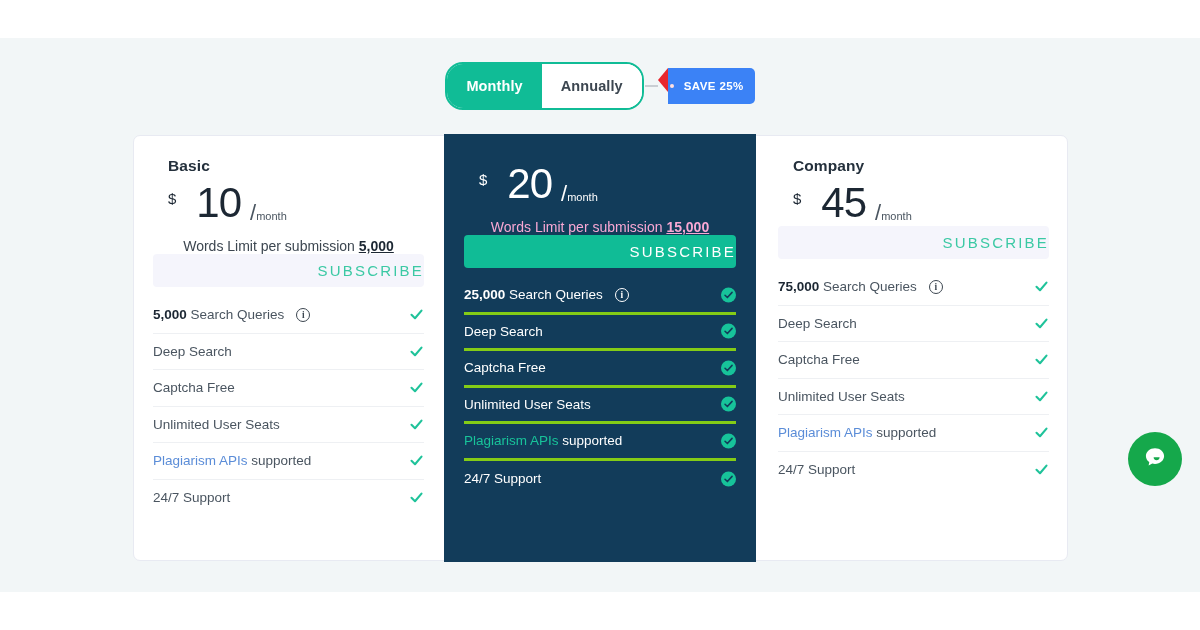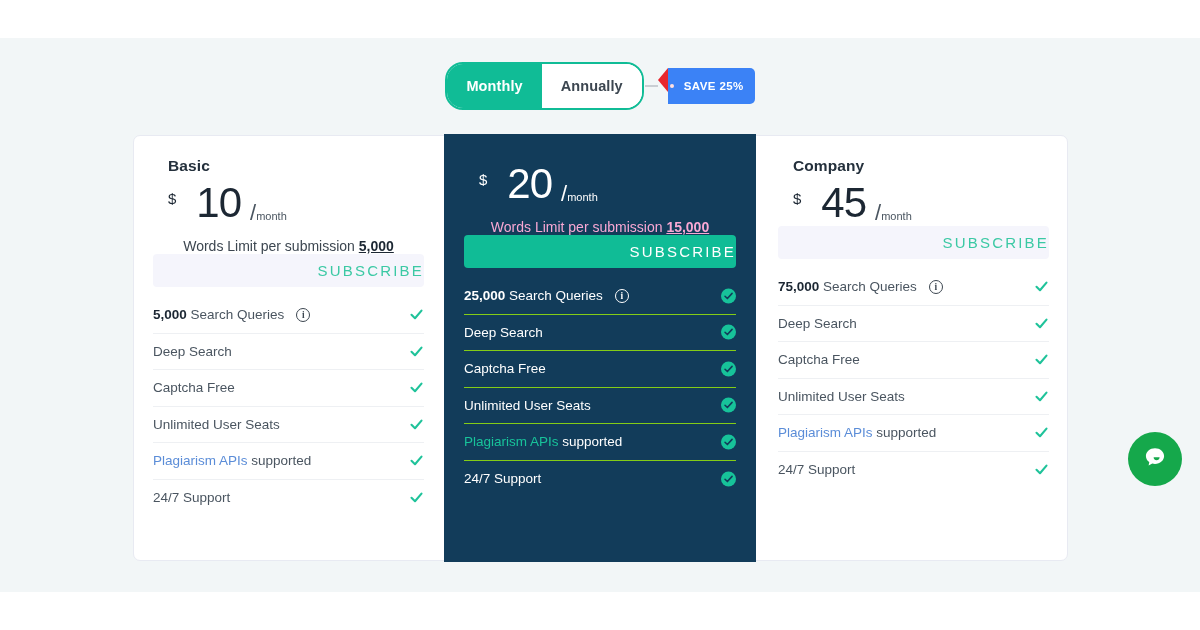--- a/index.html
+++ b/index.html
@@ -147,21 +147,21 @@
   .card-featured .subscribe { background: #10bc96; color: #ffffff; }
 
   .features { margin-top: 10px; list-style: none; }
   .feature {
     display: flex; align-items: center;
     height: 36.5px;
     border-bottom: 1px solid #eef0f3;
     font-size: 13.5px; color: #4a5560; text-align: center;
   }
   .feature:last-child { border-bottom: none; }
-  .card-featured .feature { border-bottom: 1px solid #84cc16; color: #ffffff; }
+  .card-featured .feature { border-bottom: 3px solid #84cc16; color: #ffffff; }
   .card-featured .feature:last-child { border-bottom: none; }
 
   .feature .txt { white-space: nowrap; }
   .feature .txt b { color: #1c2733; font-weight: bold; }
   .card-featured .feature .txt b { color: #ffffff; }
   .feature .txt .lnk { color: #5b8dd8; }
   .card-featured .feature .txt .lnk { color: #18c39a; }
 
   .info-icon {
     width: 14px; height: 14px; border-radius: 50%;

